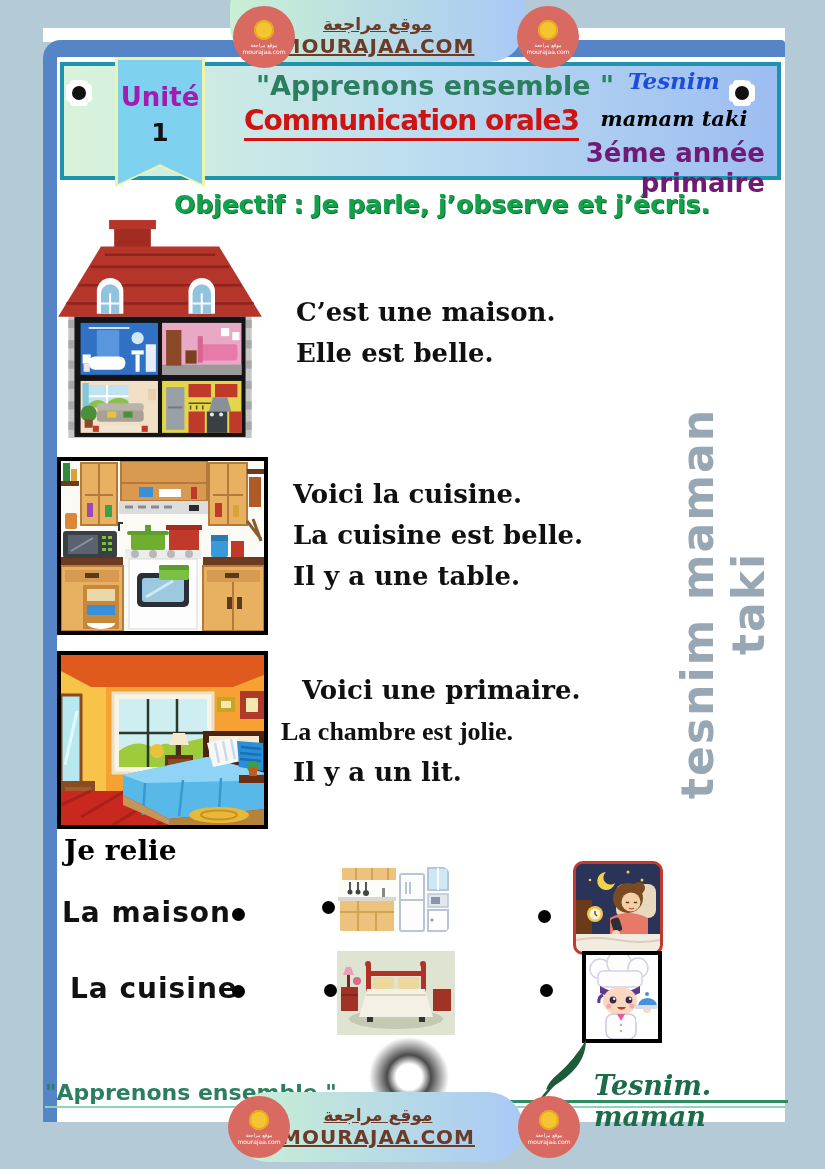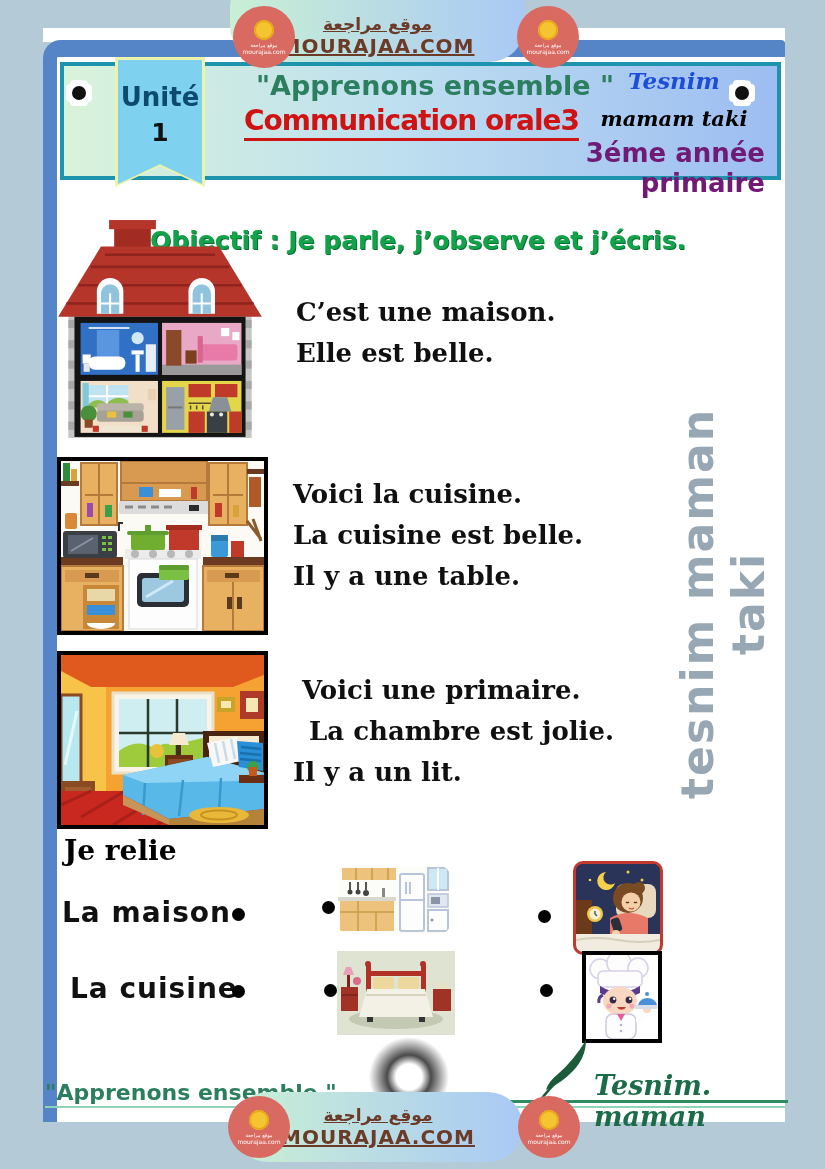--- a/index.html
+++ b/index.html
@@ -12,38 +12,38 @@
       border-top:17px solid #5585c6;border-left:14px solid #5585c6;
       border-radius:18px 4px 0 0;box-sizing:content-box;}
   
   .band{left:60px;top:62px;width:713px;height:110px;
       border:4px solid #1e93ae;
       background:linear-gradient(90deg,#d9f3da 0%,#bfe0ef 45%,#9dbdf2 100%);}
   .ribbon-outer{left:115px;top:57px;width:90px;height:130px;background:#ecf4a9;
       clip-path:polygon(0 0,100% 0,100% 100%,50% 84%,0 100%);z-index:3;}
   .ribbon-inner{position:absolute;left:3px;top:3px;right:3px;bottom:3px;background:#7ed2ef;
       clip-path:polygon(0 0,100% 0,100% 100%,50% 84%,0 100%);}
-  .unit-label{left:115px;top:82px;width:90px;text-align:center;font-size:26px;font-weight:bold;color:#0c4a6e;z-index:4;}
+  .unit-label{left:115px;top:82px;width:90px;text-align:center;font-size:26px;font-weight:bold;color:#a21caf;z-index:4;}
   .unit-number{left:115px;top:118px;width:90px;text-align:center;font-size:25px;font-weight:bold;color:#111;z-index:4;}
   .hdr-title{left:245px;top:70px;width:380px;text-align:center;
       font-size:27px;font-weight:bold;color:#2b7e5e;z-index:3;}
   .hdr-sub-wrap{left:244px;top:104px;width:335px;text-align:center;z-index:3;}
   .hdr-sub{display:inline-block;font-size:28px;font-weight:bold;color:#cf1212;
       border-bottom:3px solid #cf1212;padding-bottom:1px;letter-spacing:-1px;}
   .hdr-author1{left:618px;top:67px;width:112px;text-align:center;z-index:3;
       font-family:"DejaVu Serif",serif;font-style:italic;font-weight:bold;font-size:23px;color:#1d4ed8;}
   .hdr-author2{left:596px;top:106px;width:156px;text-align:center;z-index:3;
       font-family:"DejaVu Serif",serif;font-style:italic;font-weight:bold;font-size:21px;color:#000000;}
   .hdr-grade{left:465px;top:138px;width:300px;text-align:right;z-index:3;
       font-size:26px;color:#701a75;font-weight:bold;}
   .flower{width:26px;height:26px;z-index:4;}
   
-  .objective{left:150px;top:190px;width:560px;text-align:left;
+  .objective{left:150px;top:190px;width:560px;text-align:right;
       font-size:25px;font-weight:bold;color:#12a34a;
-      text-shadow:1px 1px 0 #0b6e33;margin-top:36px;}
+      text-shadow:1px 1px 0 #0b6e33;}
   
   .lesson-text{font-family:"DejaVu Serif",serif;font-weight:bold;color:#101010;
       font-size:26px;line-height:41px;white-space:pre;margin-left:13px;}
   .img-border{border:4px solid #000;background:#fff;}
   
   .watermark{left:672px;top:356px;width:100px;height:495px;z-index:1;}
   .watermark span{writing-mode:vertical-rl;transform:rotate(180deg);
       font-size:44px;font-weight:bold;color:#97a7b3;letter-spacing:2px;
       display:block;height:100%;text-align:center;}
   
@@ -351,21 +351,21 @@
 
     <rect x="178" y="120" width="25" height="8" fill="#6b3014"></rect>
     <circle cx="192" cy="112" r="6" fill="#3aa04a"></circle>
       <rect x="188" y="112" width="8" height="9" fill="#c8581e"></rect>
 
     <ellipse cx="158" cy="160" rx="30" ry="8" fill="#e8b83a"></ellipse>
     <ellipse cx="158" cy="160" rx="18" ry="4.5" fill="none" stroke="#c89220" stroke-width="2"></ellipse>
   </svg>
 </div>
 <div class="abs lesson-text" style="left:280px;top:670px;"> Voici une primaire.</div>
-<div class="abs lesson-text" style="left:296px;top:711px;">La chambre est jolie.</div>
+<div class="abs lesson-text" style="left:268px;top:711px;font-family:Liberation Serif, serif;">La chambre est jolie.</div>
 <div class="abs lesson-text" style="left:280px;top:752px;">Il y a un lit.</div>
 
 <div class="abs watermark">
   <span>tesnim maman taki</span>
 </div>
 
 <div class="abs je-relie">Je relie</div>
 
 <div class="abs match-label" style="left:62px;top:896px;">La maison</div>
 <div class="abs match-label" style="left:70px;top:972px;">La cuisine</div>

